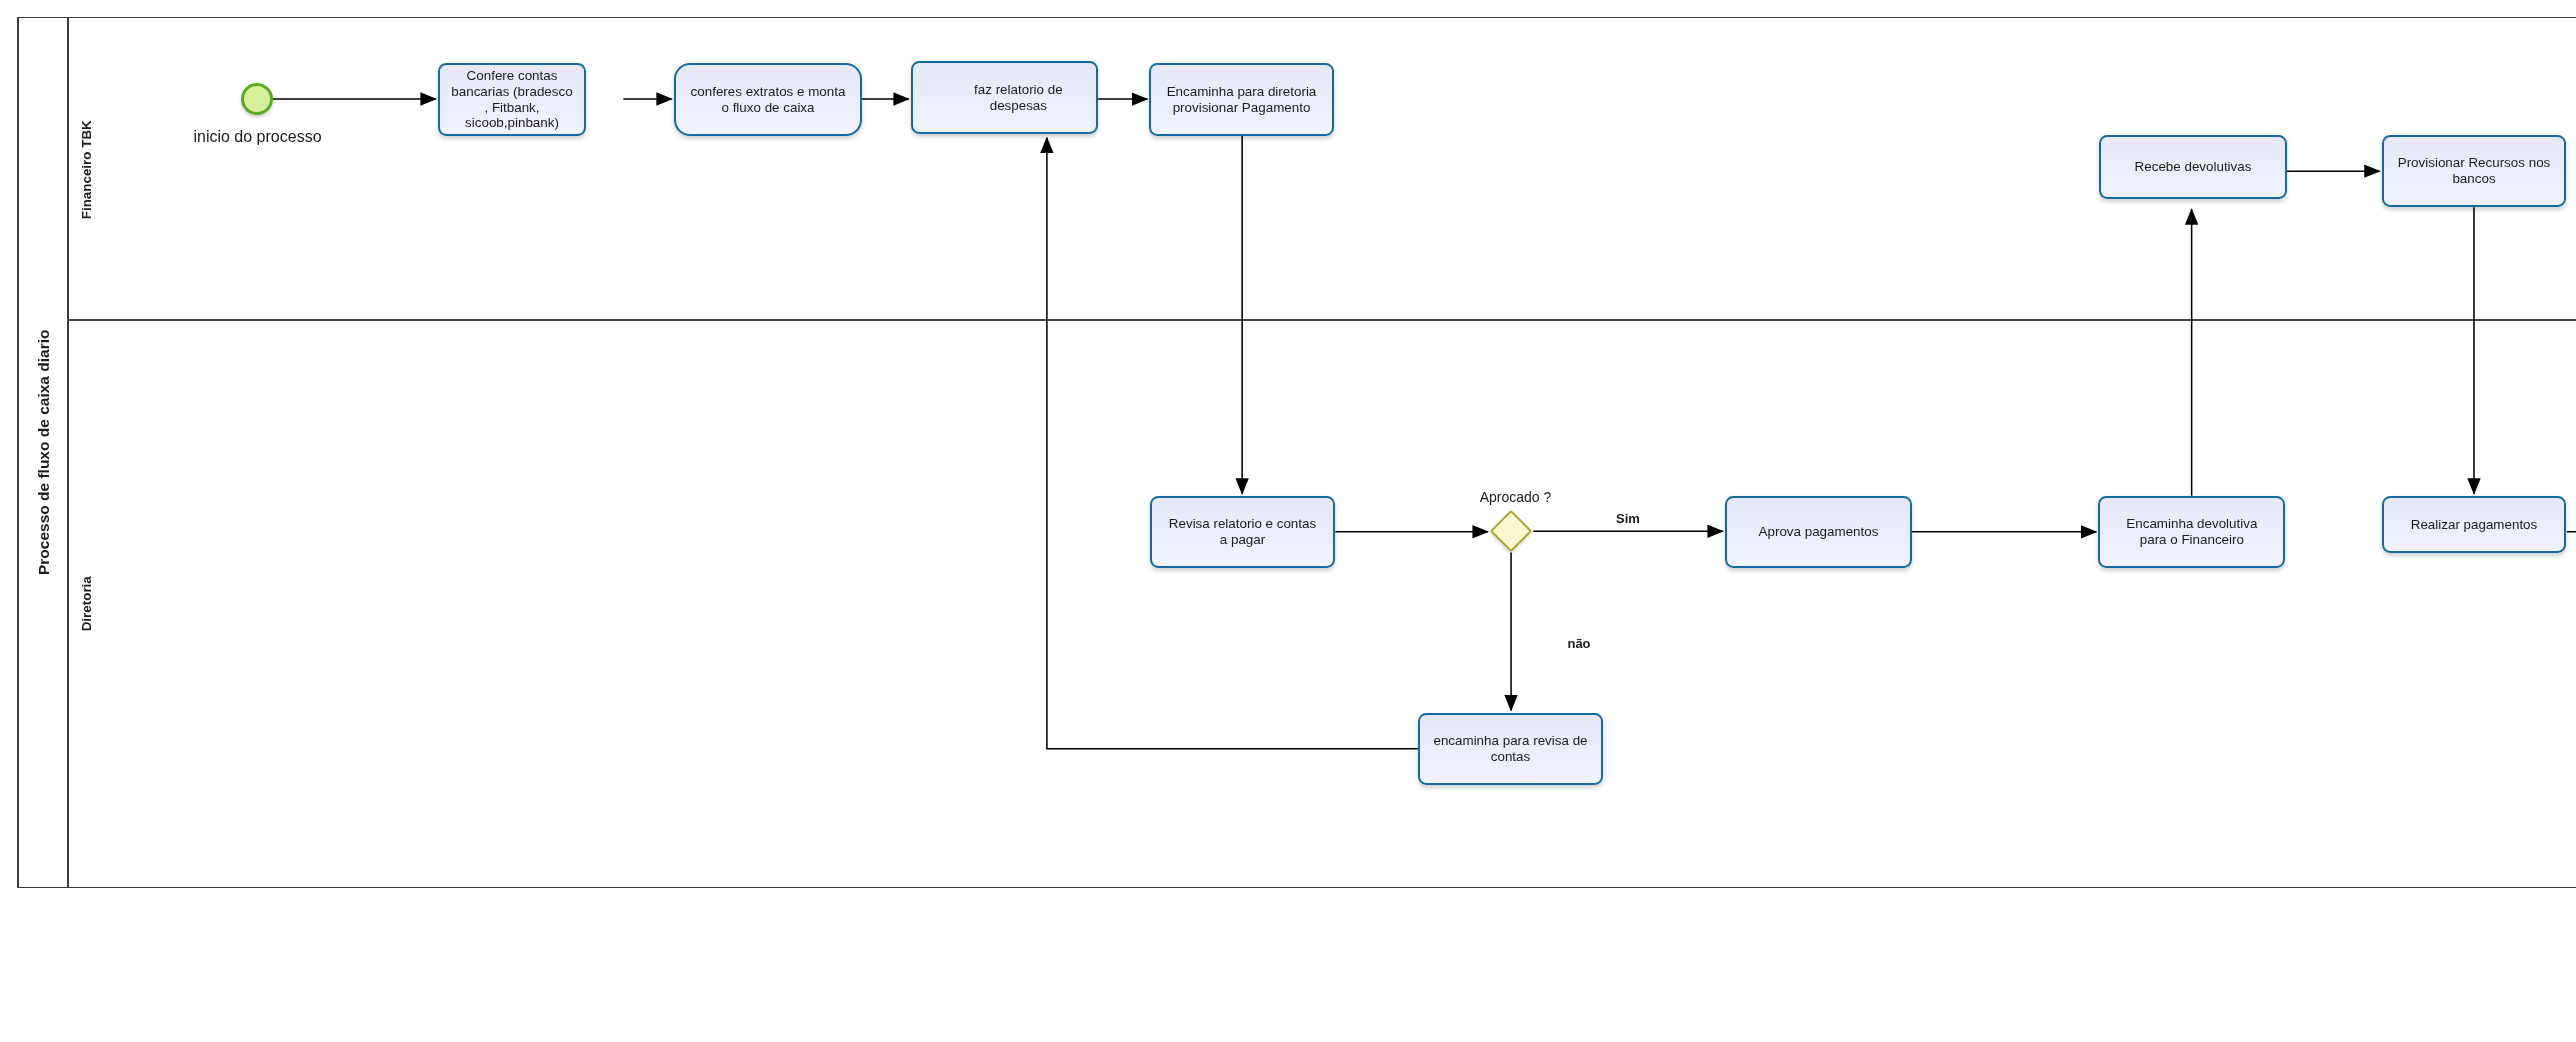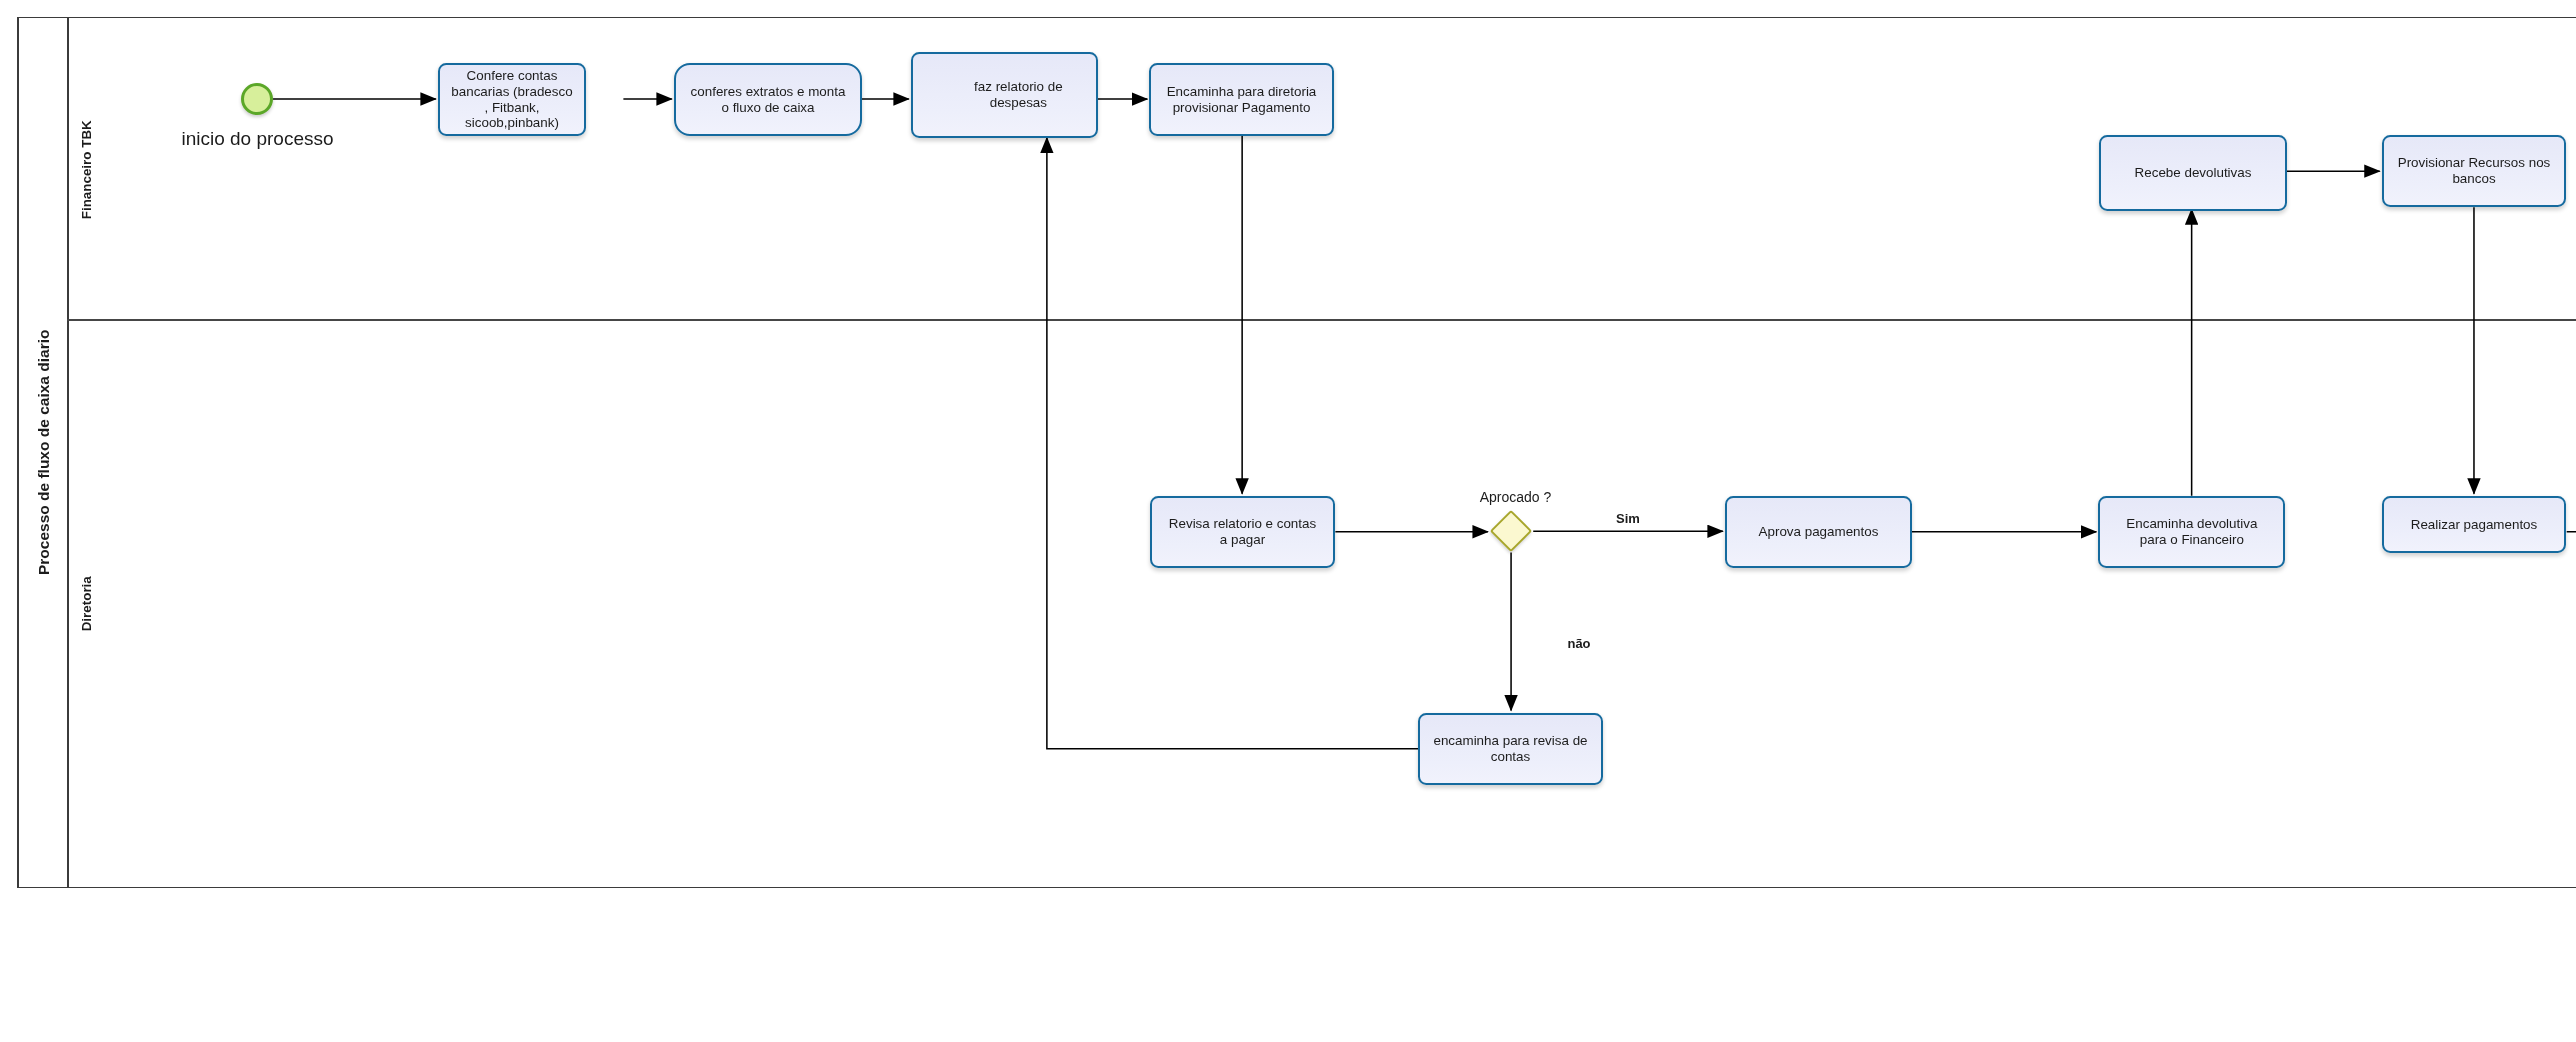--- a/index.html
+++ b/index.html
@@ -39,21 +39,21 @@
     position:absolute; box-sizing:border-box; width:32px; height:32px; border-radius:50%;
     box-shadow:0 2.1px 3.6px rgba(0,0,0,0.2);
   }
   .event.start{border:3.1px solid #5ba728; background:#d7ef9b;}
   .gateway{
     position:absolute; box-sizing:border-box; width:30px; height:30px;
     border:2.6px solid #a8a62c; background:#fbf8d0; border-radius:2.6px;
     transform:rotate(45deg); transform-origin:center center;
     box-shadow:1px 1.5px 3.1px rgba(0,0,0,0.18);
   }
-  .node-label{position:absolute; text-align:center; font-size:19px; line-height:1.15;}
+  .node-label{position:absolute; text-align:center; font-size:16px; line-height:1.15;}
   .edge-label{position:absolute; text-align:center; font-size:13px; font-weight:bold;}
   
   #flows{position:absolute; left:0; top:0; pointer-events:none;}
 </style>
 </head>
 <body>
 
 <div id="canvas">
 
   <div class="pool"></div>
@@ -86,23 +86,23 @@
       <line x1="2933" y1="1072" x2="2933" y2="1379" marker-end="url(#arr)"></line>
       <polyline points="2753,1453 2032,1453 2032,267" marker-end="url(#arr)"></polyline>
     </g>
   </svg>
 
   <div class="event start" style="left:241px; top:83px;"></div>
   <div class="node-label" style="left:180px; top:128px; width:155px;">inicio do processo</div>
 
   <div class="task" style="left:438px; top:63px; width:148px; height:73px;">Confere contas bancarias (bradesco , Fitbank, sicoob,pinbank)</div>
   <div class="task" style="left:674px; top:63px; width:188px; height:73px;border-radius:16px;">conferes extratos e monta o fluxo de caixa</div>
-  <div class="task" style="left:911px; top:52px; width:187px; height:86px;padding-left:39px;">faz relatorio de despesas</div>
+  <div class="task" style="left:911px; top:61px; width:187px; height:73px;padding-left:39px;">faz relatorio de despesas</div>
   <div class="task" style="left:1149px; top:63px; width:185px; height:73px;">Encaminha para diretoria provisionar Pagamento</div>
-  <div class="task" style="left:2099px; top:135px; width:188px; height:76px;">Recebe devolutivas</div>
+  <div class="task" style="left:2099px; top:135px; width:188px; height:64px;">Recebe devolutivas</div>
   <div class="task" style="left:2382px; top:135px; width:184px; height:72px;">Provisionar Recursos nos bancos</div>
 
   <div class="task" style="left:1150px; top:496px; width:185px; height:72px;">Revisa relatorio e contas a pagar</div>
   <div class="task" style="left:1725px; top:496px; width:187px; height:72px;">Aprova pagamentos</div>
   <div class="task" style="left:2098px; top:496px; width:187px; height:72px;padding-left:12px;">Encaminha devolutiva para o Financeiro</div>
   <div class="task" style="left:2382px; top:496px; width:184px; height:57px;">Realizar pagamentos</div>
   <div class="task" style="left:1418px; top:713px; width:185px; height:72px;">encaminha para revisa de contas</div>
 
   <div class="gateway" style="left:1496px; top:516px;"></div>
   <div class="node-label" style="left:1438px; top:489px; width:155px; font-size:14px;">Aprocado ?</div>

